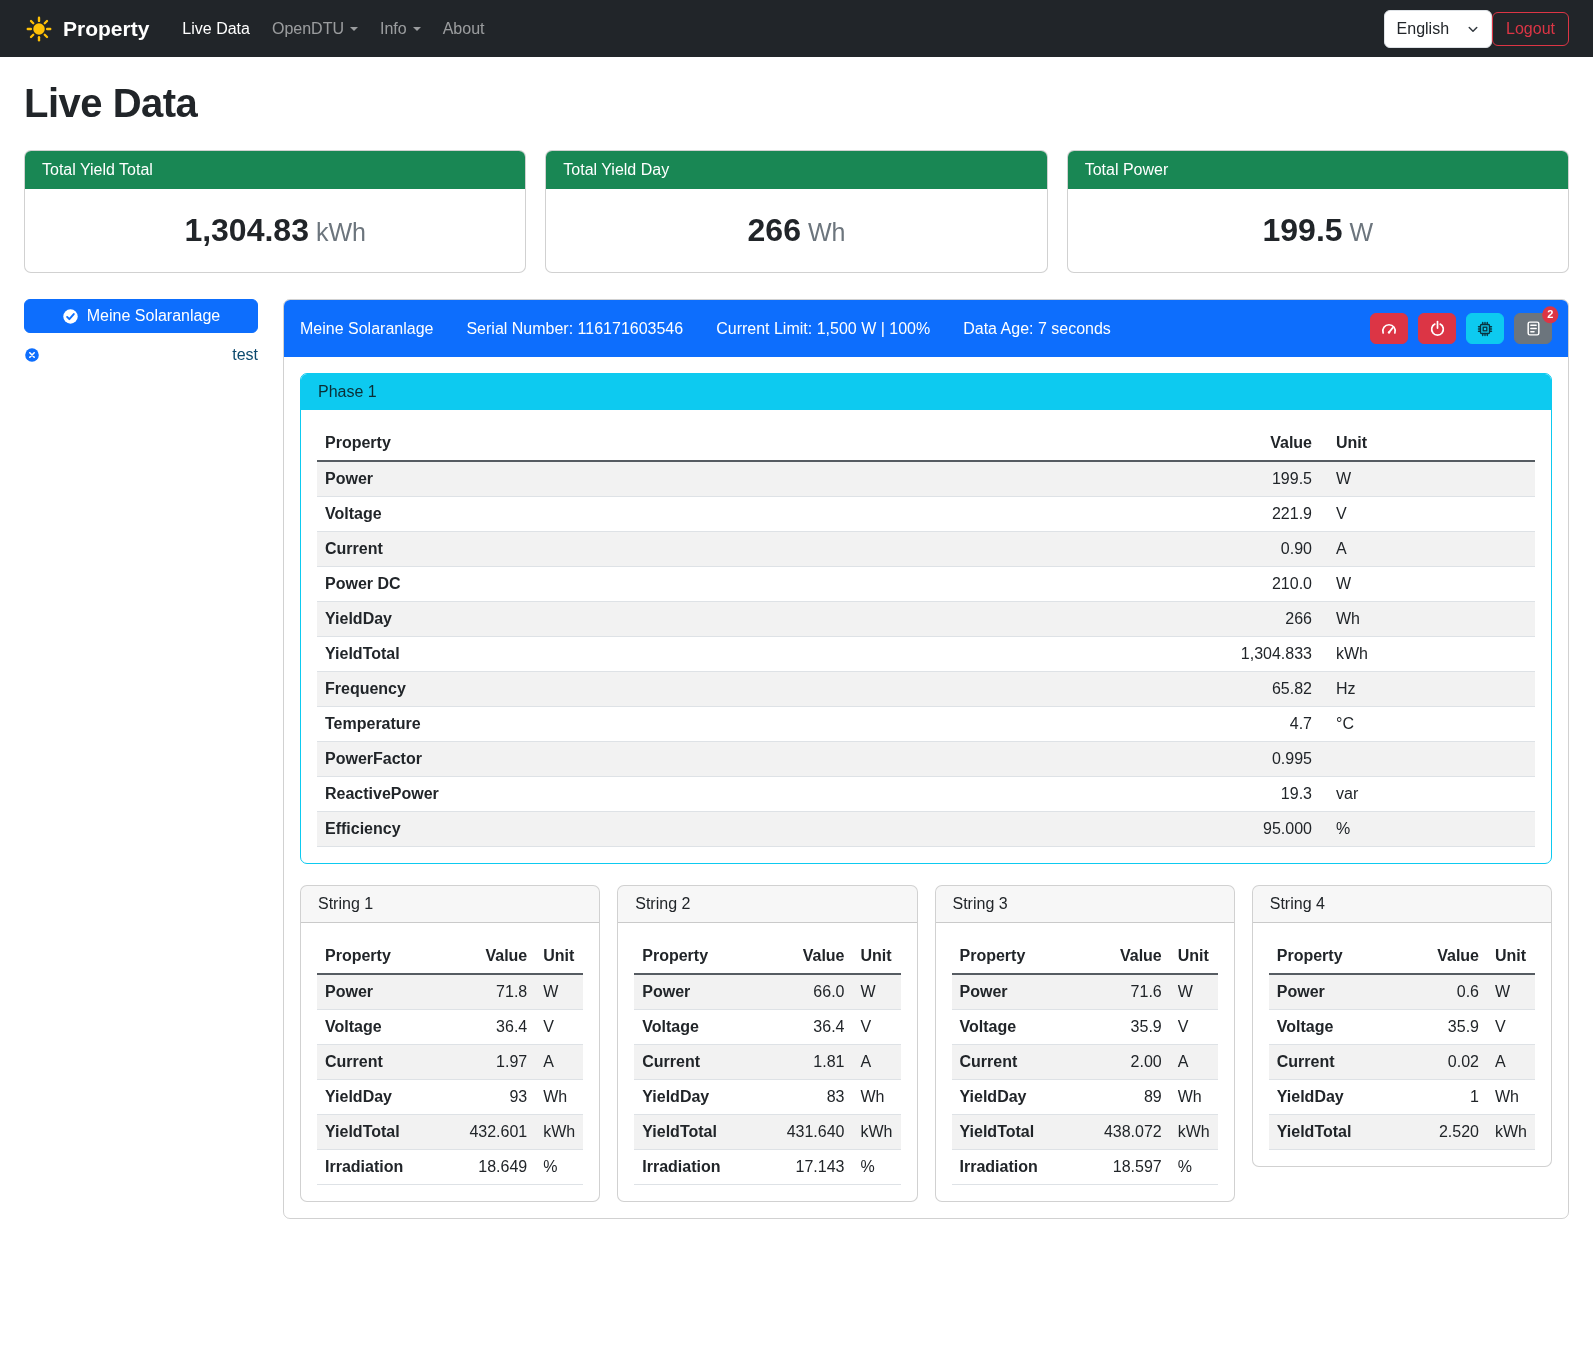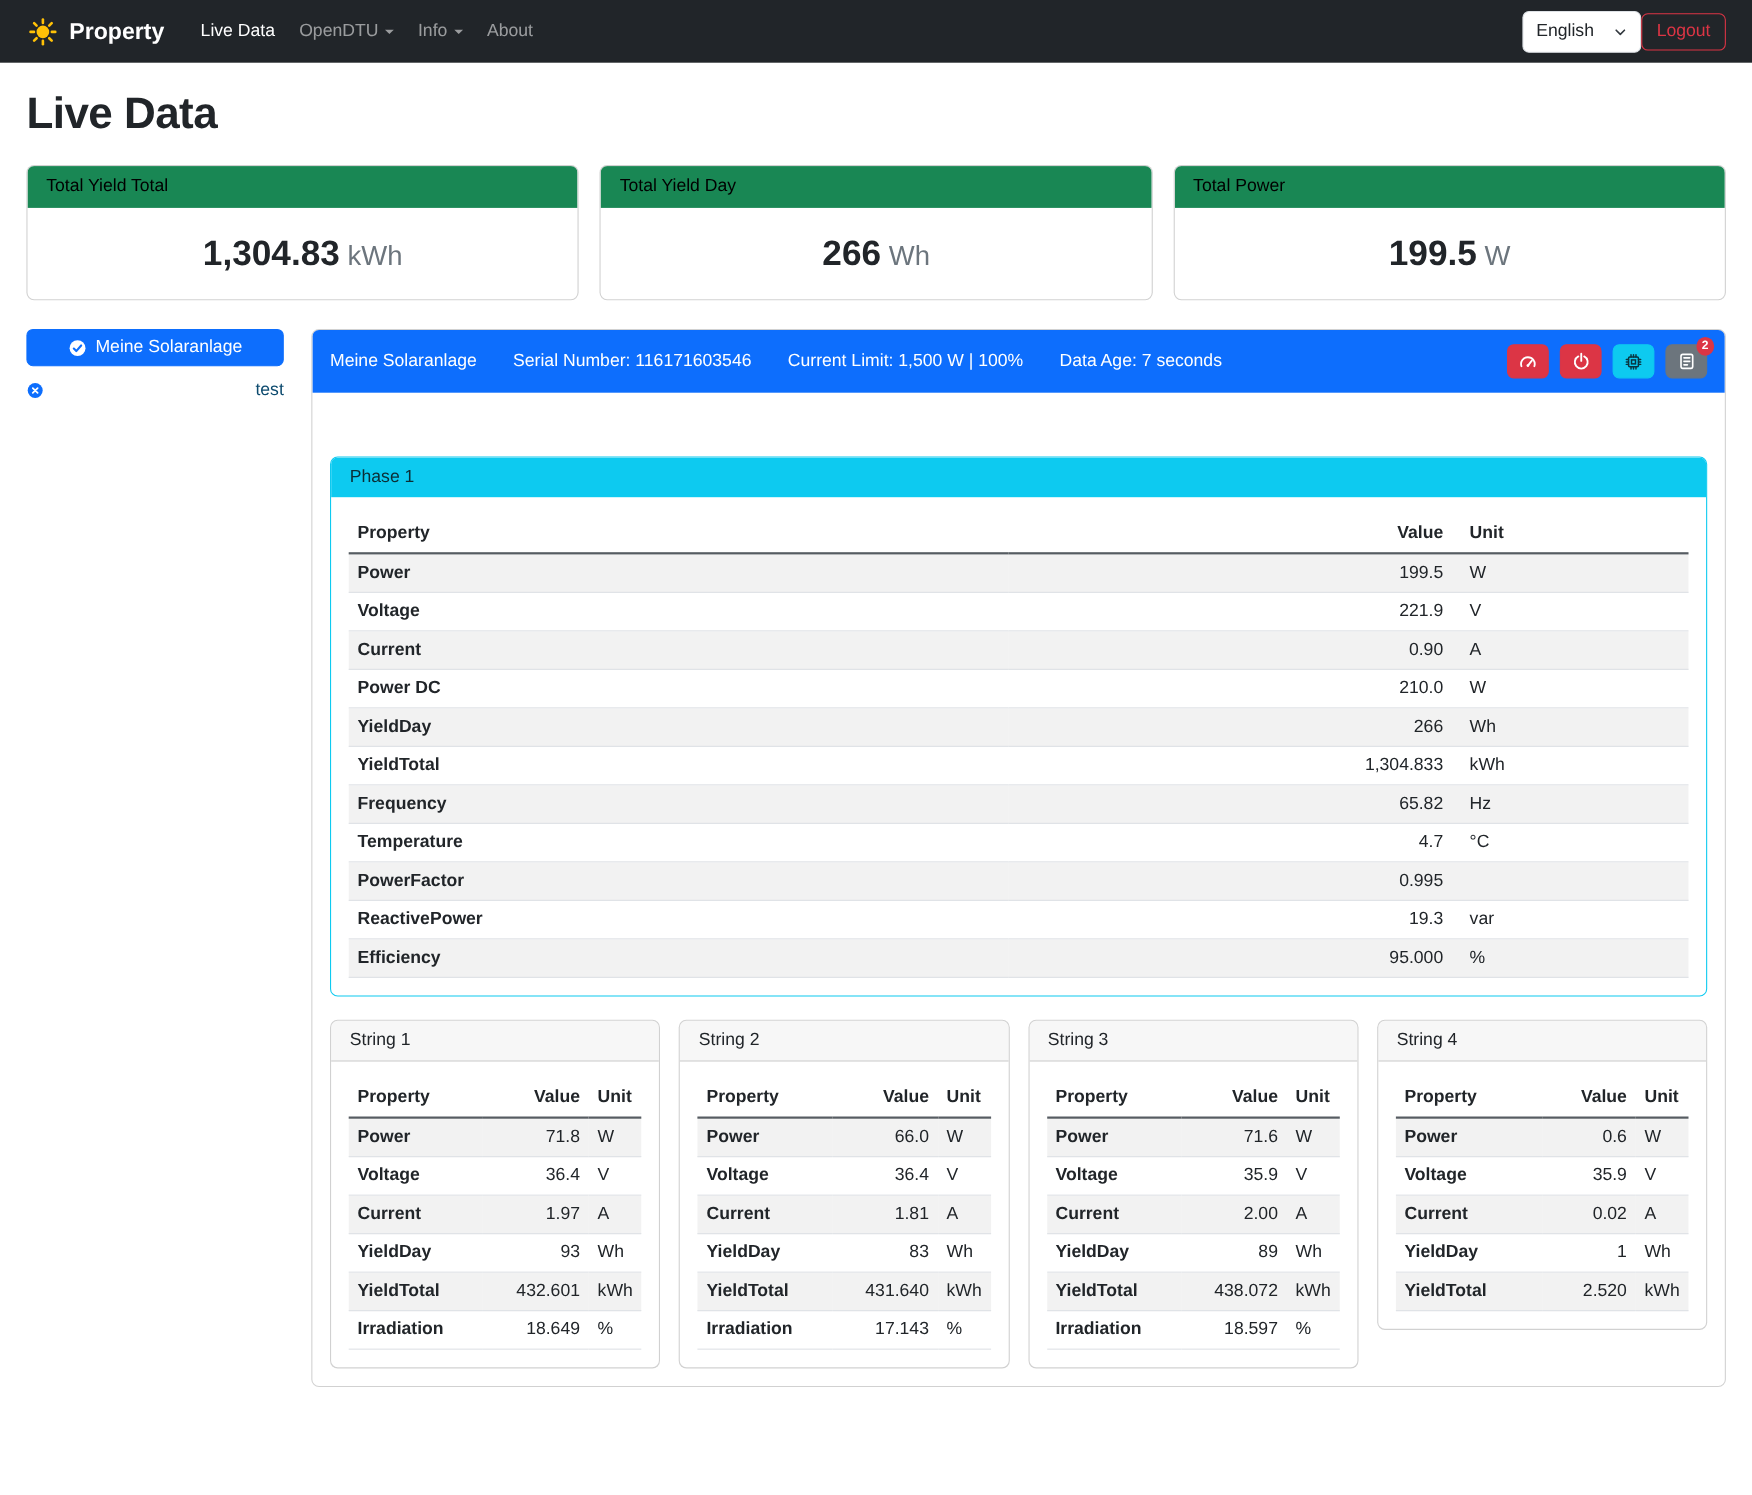--- a/index.html
+++ b/index.html
@@ -87,21 +87,21 @@
     margin-bottom: 26px;
   }
   .card {
     border: 1px solid rgba(0,0,0,.18);
     border-radius: 7px;
     overflow: hidden;
     background: #fff;
   }
   .card-header-green {
     background: #198754;
-    color: #000000;
+    color: #ffffff;
     padding: 10px 17px;
   }
   .card-body-center { padding: 23px 16px; text-align: center; }
   .big-value { font-size: 32px; font-weight: 600; color: #212529; }
   .big-unit { font-size: 25px; color: #6c757d; margin-left: 7px; }
 
   
   .main-row { display: flex; gap: 25px; align-items: flex-start; }
   .sidebar { flex: 0 0 234px; width: 234px; }
   .inv-btn {
@@ -168,21 +168,21 @@
     background: #dc3545;
     color: #fff;
     font-size: 11px;
     font-weight: 700;
     line-height: 1;
     padding: 3px 5px;
     border-radius: 9px;
   }
   .ibx { display: inline-flex; }
 
-  .panel-body { padding: 16px; margin-top: 42px; }
+  .panel-body { padding: 16px; }
 
   
   .phase-card {
     border: 1px solid #0dcaf0;
     border-radius: 7px;
     overflow: hidden;
     margin-bottom: 21px;
   }
   .phase-header {
     background: #0dcaf0;

